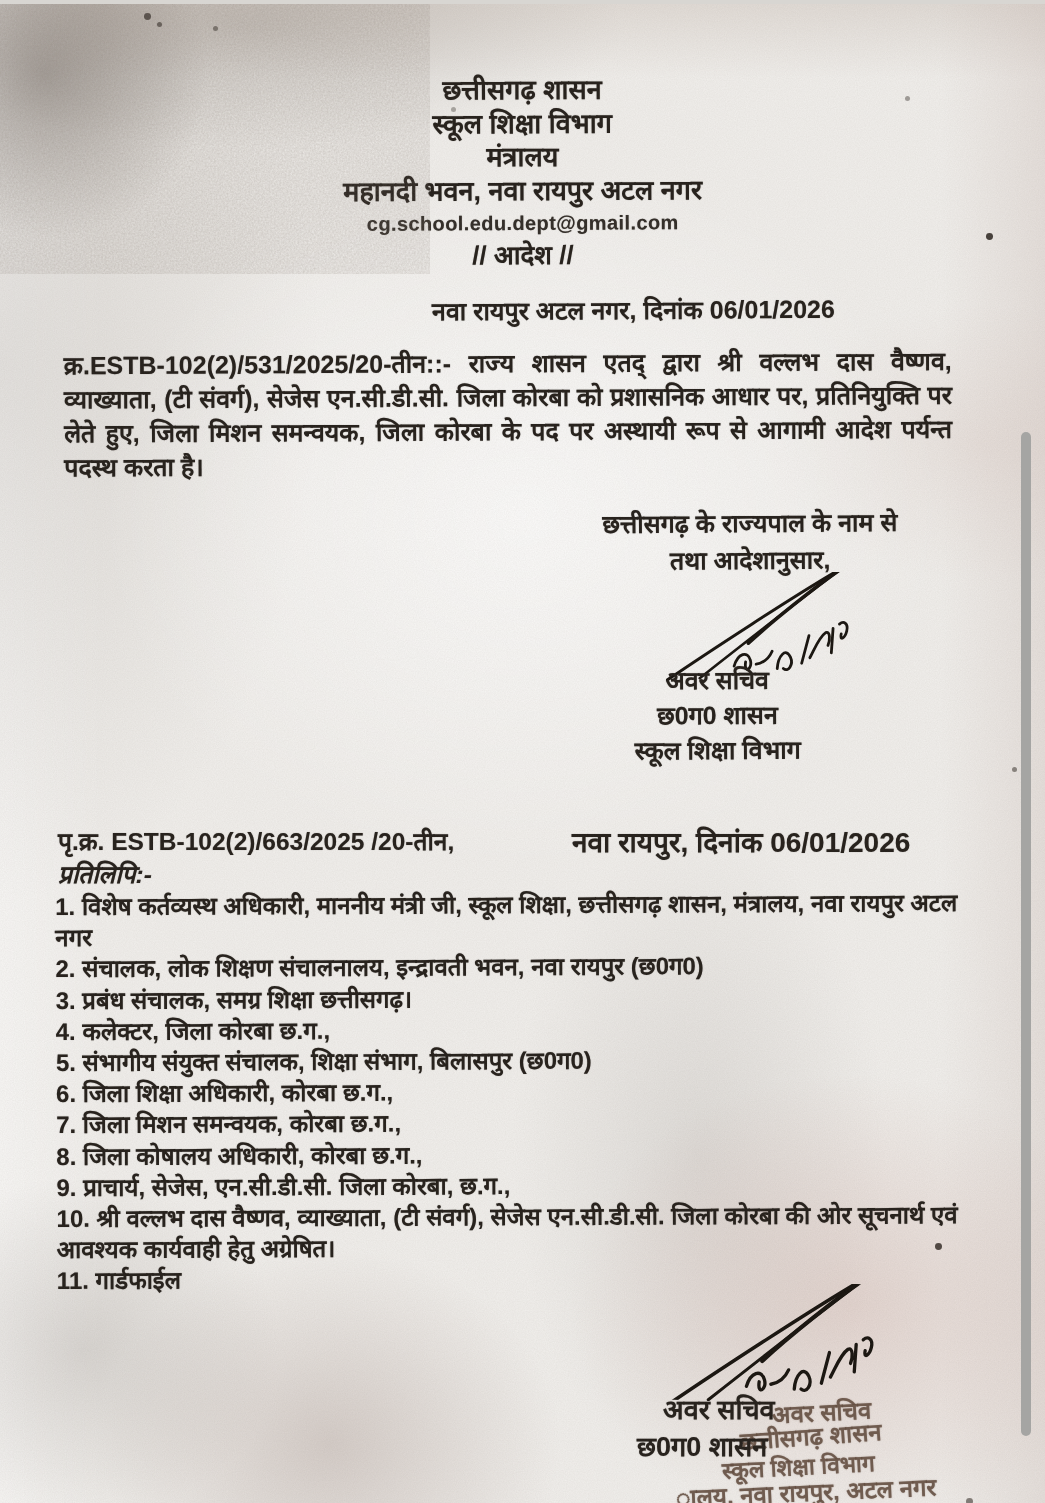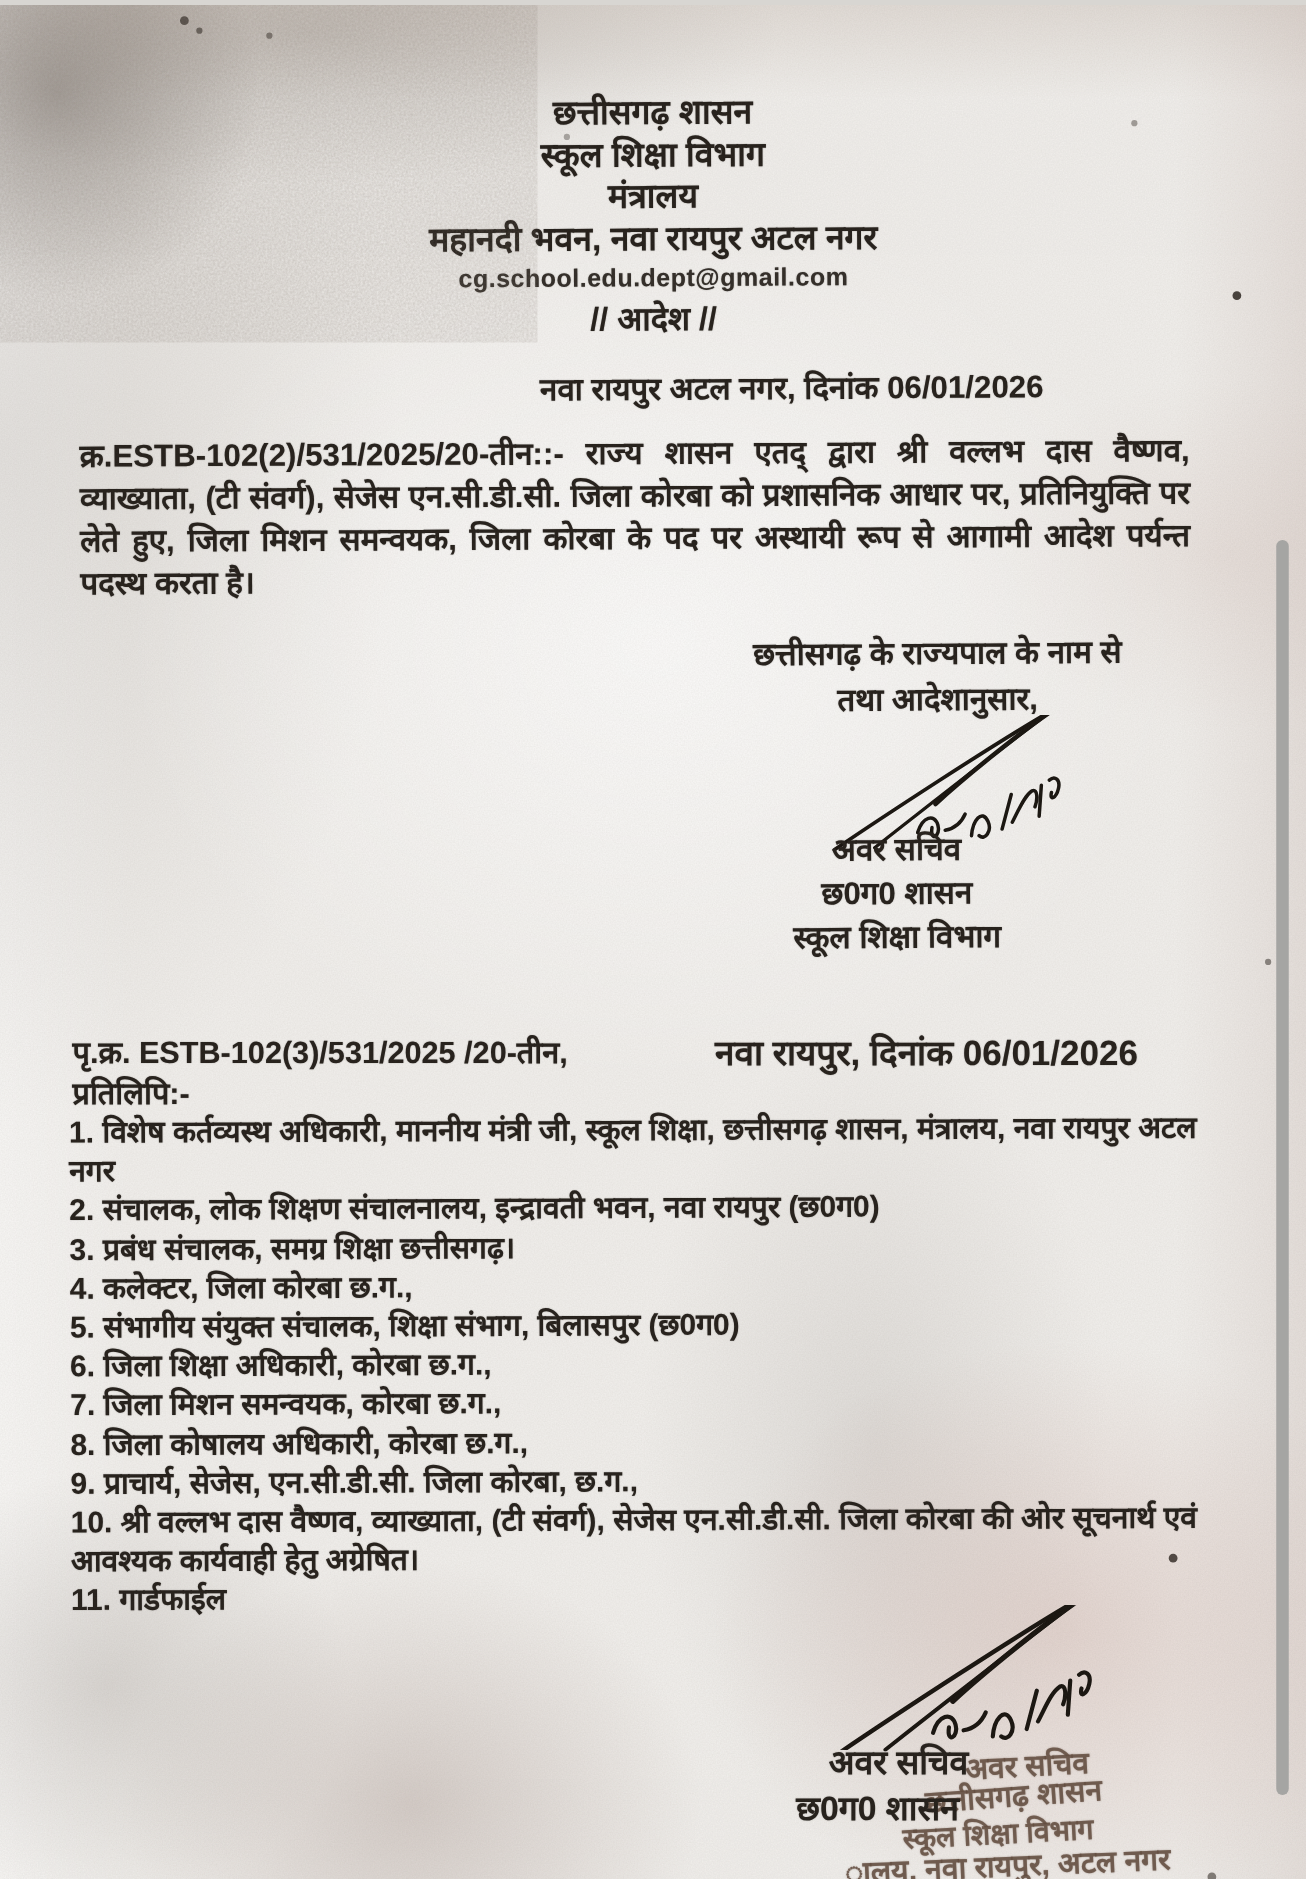--- a/index.html
+++ b/index.html
@@ -43,21 +43,21 @@
 
   .by-order{left:540px;top:501px;width:420px;font-size:25px;line-height:37px;transform:rotate(-.4deg);}
 
   .sig-mid{left:652px;top:568px;width:250px;height:110px;}
   .sig-bottom{left:655px;top:1278px;width:278px;height:122px;transform:rotate(2deg);}
 
   .signatory{left:560px;top:659px;width:315px;font-size:25px;line-height:35px;transform:rotate(-.4deg);}
 
   .endorse-ref{left:58px;top:820px;font-size:24.5px;}
   .endorse-date{left:572px;top:818px;font-size:28px;}
-  .copy-label{left:58px;top:853px;font-size:24.5px;}
+  .copy-label{left:58px;top:853px;font-size:24.5px;font-style:italic;}
   .copies{left:56px;top:885px;width:902px;font-size:24px;line-height:31.2px;transform:rotate(-.25deg);}
   .copies .copy-item{margin:0;}
 
   .f-bold-1{left:663px;top:1386px;font-size:27px;z-index:3;}
   .f-bold-2{left:637px;top:1423px;font-size:27px;z-index:3;}
   .stamp{color:rgba(99,77,63,.82);text-shadow:0 0 1.3px rgba(99,77,63,.55);font-weight:700;z-index:2;}
   .f-stamp-1{left:772px;top:1391px;font-size:24px;transform:rotate(-3deg);}
   .f-stamp-2{left:740px;top:1415px;font-size:24px;transform:rotate(-4deg);}
   .f-stamp-3{left:722px;top:1446px;font-size:23px;transform:rotate(-3deg);}
   .f-stamp-4{left:676px;top:1471px;font-size:24px;transform:rotate(-2.5deg);}
@@ -117,21 +117,21 @@
       <path stroke-width="2.8" d="M118,96 c3,-12 12,-20 15,-9 c2,8 -5,15 -9,10 m19,-2 l12,-26 m-3,22 c7,-9 13,-19 20,-22 c5,-1 3,8 0,13 m8,-16 l-6,24 m13,-27 c5,-3 9,1 6,8 c-3,7 -9,9 -6,2"></path>
     </g>
   </svg>
 
   <div class="abs signatory center dev">
     <div>अवर सचिव</div>
     <div>छ0ग0 शासन</div>
     <div>स्कूल शिक्षा विभाग</div>
   </div>
 
-  <div class="abs endorse-ref dev">पृ.क्र. ESTB-102(3)/531/2025 /20-तीन,</div>
+  <div class="abs endorse-ref dev">पृ.क्र. ESTB-102(2)/663/2025 /20-तीन,</div>
   <div class="abs endorse-date dev">नवा रायपुर, दिनांक 06/01/2026</div>
   <div class="abs copy-label dev">प्रतिलिपि:-</div>
 
   <div class="abs copies dev">
     <div class="copy-item">1. विशेष कर्तव्यस्थ अधिकारी, माननीय मंत्री जी, स्कूल शिक्षा, छत्तीसगढ़ शासन, मंत्रालय, नवा रायपुर अटल नगर</div>
     <div class="copy-item">2. संचालक, लोक शिक्षण संचालनालय, इन्द्रावती भवन, नवा रायपुर (छ0ग0)</div>
     <div class="copy-item">3. प्रबंध संचालक, समग्र शिक्षा छत्तीसगढ़।</div>
     <div class="copy-item">4. कलेक्टर, जिला कोरबा छ.ग.,</div>
     <div class="copy-item">5. संभागीय संयुक्त संचालक, शिक्षा संभाग, बिलासपुर (छ0ग0)</div>
     <div class="copy-item">6. जिला शिक्षा अधिकारी, कोरबा छ.ग.,</div>

